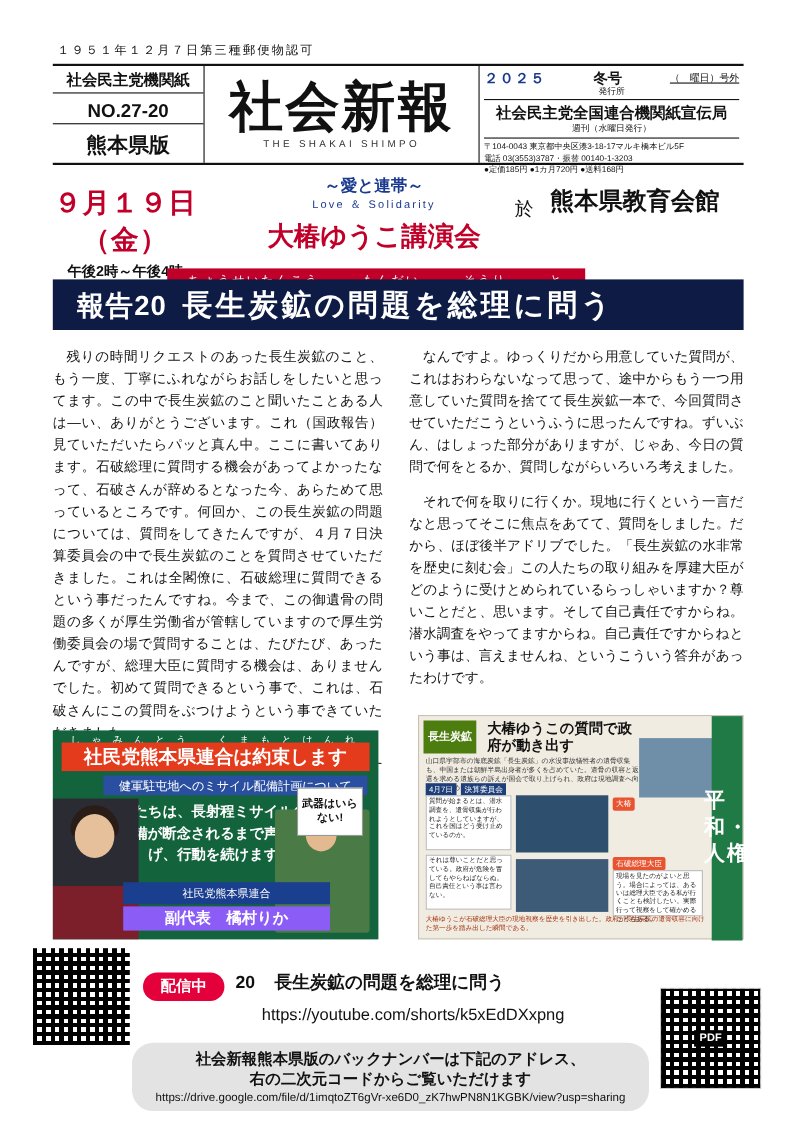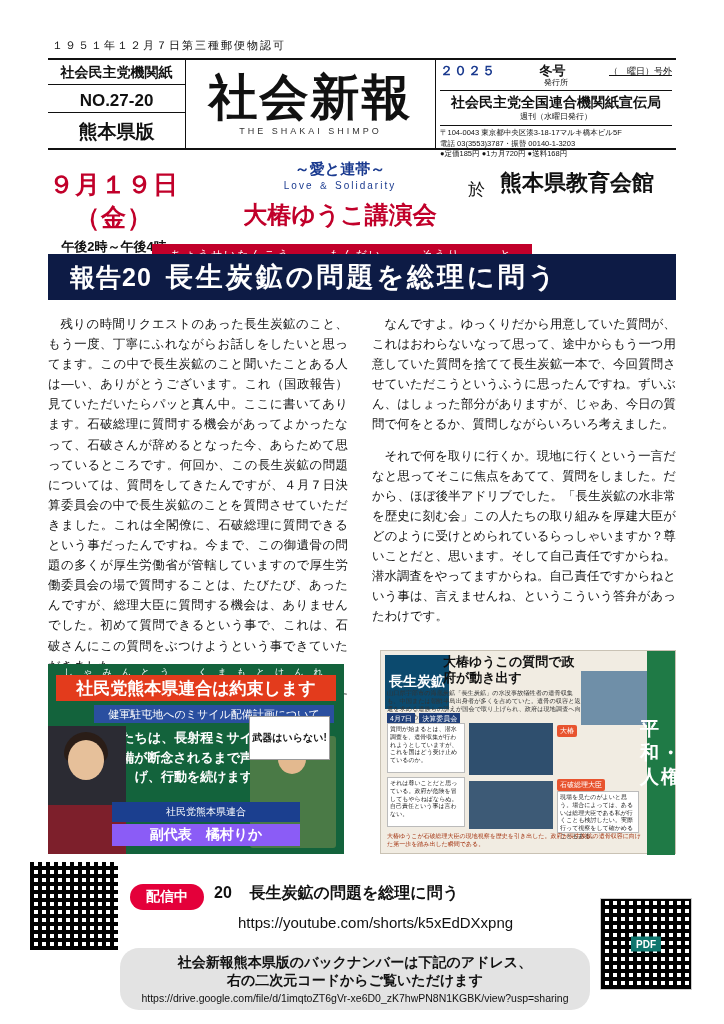--- a/index.html
+++ b/index.html
@@ -117,33 +117,33 @@
     background:linear-gradient(#2b2b33 0 62%, #7d1f2b 62% 100%);
   }
   .pl-person .face { position:absolute; left:20px; top:14px; width:36px; height:40px; border-radius:50%; background:#e6c09a;}
   .pl-person .hair { position:absolute; left:16px; top:6px; width:44px; height:30px; border-radius:22px 22px 8px 8px; background:#2a1d17;}
   .pl-man {
     position:absolute; right:8px; bottom:6px; width:86px; height:112px;
     background:#4a7a46; border-radius:3px;
   }
   .pl-man .head { position:absolute; left:28px; top:8px; width:28px; height:30px; border-radius:50%; background:#e3b98f;}
   .pl-placard {
-    position:absolute; right:14px; top:52px; width:81px; height:44px; background:#fff; color:#111;
+    position:absolute; right:14px; top:52px; width:60px; height:44px; background:#fff; color:#111;
     font-size:10px; font-weight:bold; display:flex; align-items:center; justify-content:center; text-align:center;
     line-height:1.2; border:1px solid #999;
   }
 
   
   .photo-right {
     position:absolute; left:380px; top:650px; width:296px; height:204px;
     background:#f1ece2; border:1px solid #c9c2b4;
   }
   .pr-tag {
-    position:absolute; left:4px; top:4px; background:#0c4a6e; color:#fff; font-size:14px;
-    padding:18px 4px; font-weight:bold;
+    position:absolute; left:4px; top:4px; background:#4d7c0f; color:#fff; font-size:10px;
+    padding:8px 4px; font-weight:bold;
   }
   .pr-title {
     position:absolute; left:62px; top:3px; width:140px; font-size:13px; font-weight:bold; color:#111; line-height:1.25;
   }
   .pr-note { position:absolute; left:6px; top:38px; width:196px; font-size:6.2px; line-height:1.3; color:#333;}
   .pr-photo { position:absolute; left:200px; top:20px; width:70px; height:54px; background:#6f8fa8;}
   .pr-chip { background:#1f3f7a; color:#fff; font-size:7px; padding:1px 3px; display:inline-block;}
   .pr-panel { position:absolute; background:#fff; border:1px solid #bbb; font-size:6px; line-height:1.3; padding:2px; color:#222;}
   .pr-imgA { position:absolute; left:88px; top:72px; width:84px; height:52px; background:#2f4f6e;}
   .pr-imgB { position:absolute; left:88px; top:130px; width:84px; height:48px; background:#3d5a76;}
@@ -161,21 +161,21 @@
   .qr {
     width:100%; height:100%;
     background-color:#fff;
     background-image:
       repeating-linear-gradient(90deg,#000 0 4px,#fff 4px 8px),
       repeating-linear-gradient(0deg,#000 0 4px,transparent 4px 8px);
     background-blend-mode:multiply;
   }
   .qr-pdf {
     position:absolute; left:50%; top:50%; transform:translate(-50%,-50%);
-    background:#0f766e; color:#fff; font-size:10px; font-weight:bold; padding:2px 5px;
+    background:#000000; color:#fff; font-size:10px; font-weight:bold; padding:2px 5px;
   }
   .live-badge {
     position:absolute; left:130px; top:884px; width:74px; height:26px; border-radius:13px;
     background:#e4003a; color:#fff; font-size:14px; font-weight:bold;
     display:flex; align-items:center; justify-content:center;
   }
   .yt-title { position:absolute; left:214px; top:883px; font-size:16px; font-weight:bold; color:#111;}
   .yt-url { position:absolute; left:238px; top:914px; font-size:15px; color:#111;}
   .foot-box {
     position:absolute; left:120px; top:948px; width:470px; height:62px;

